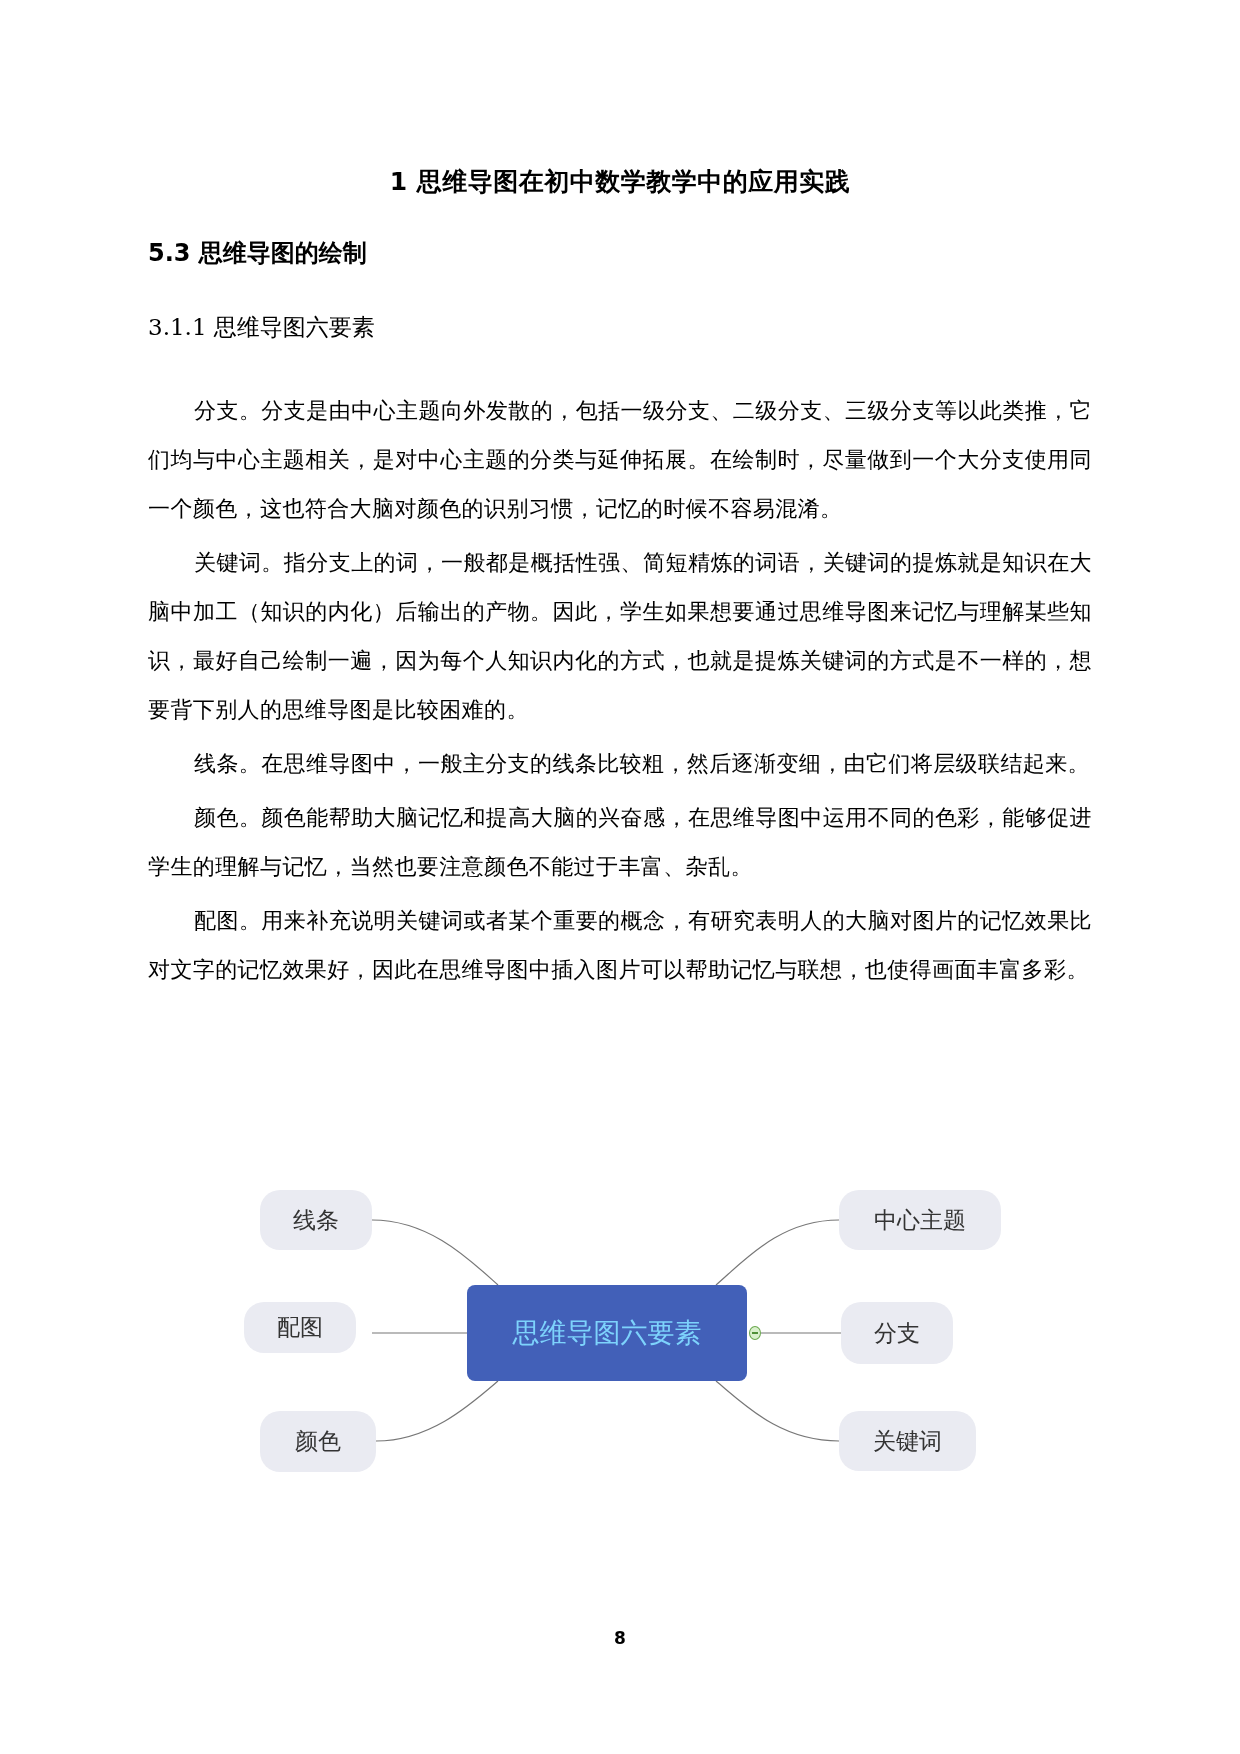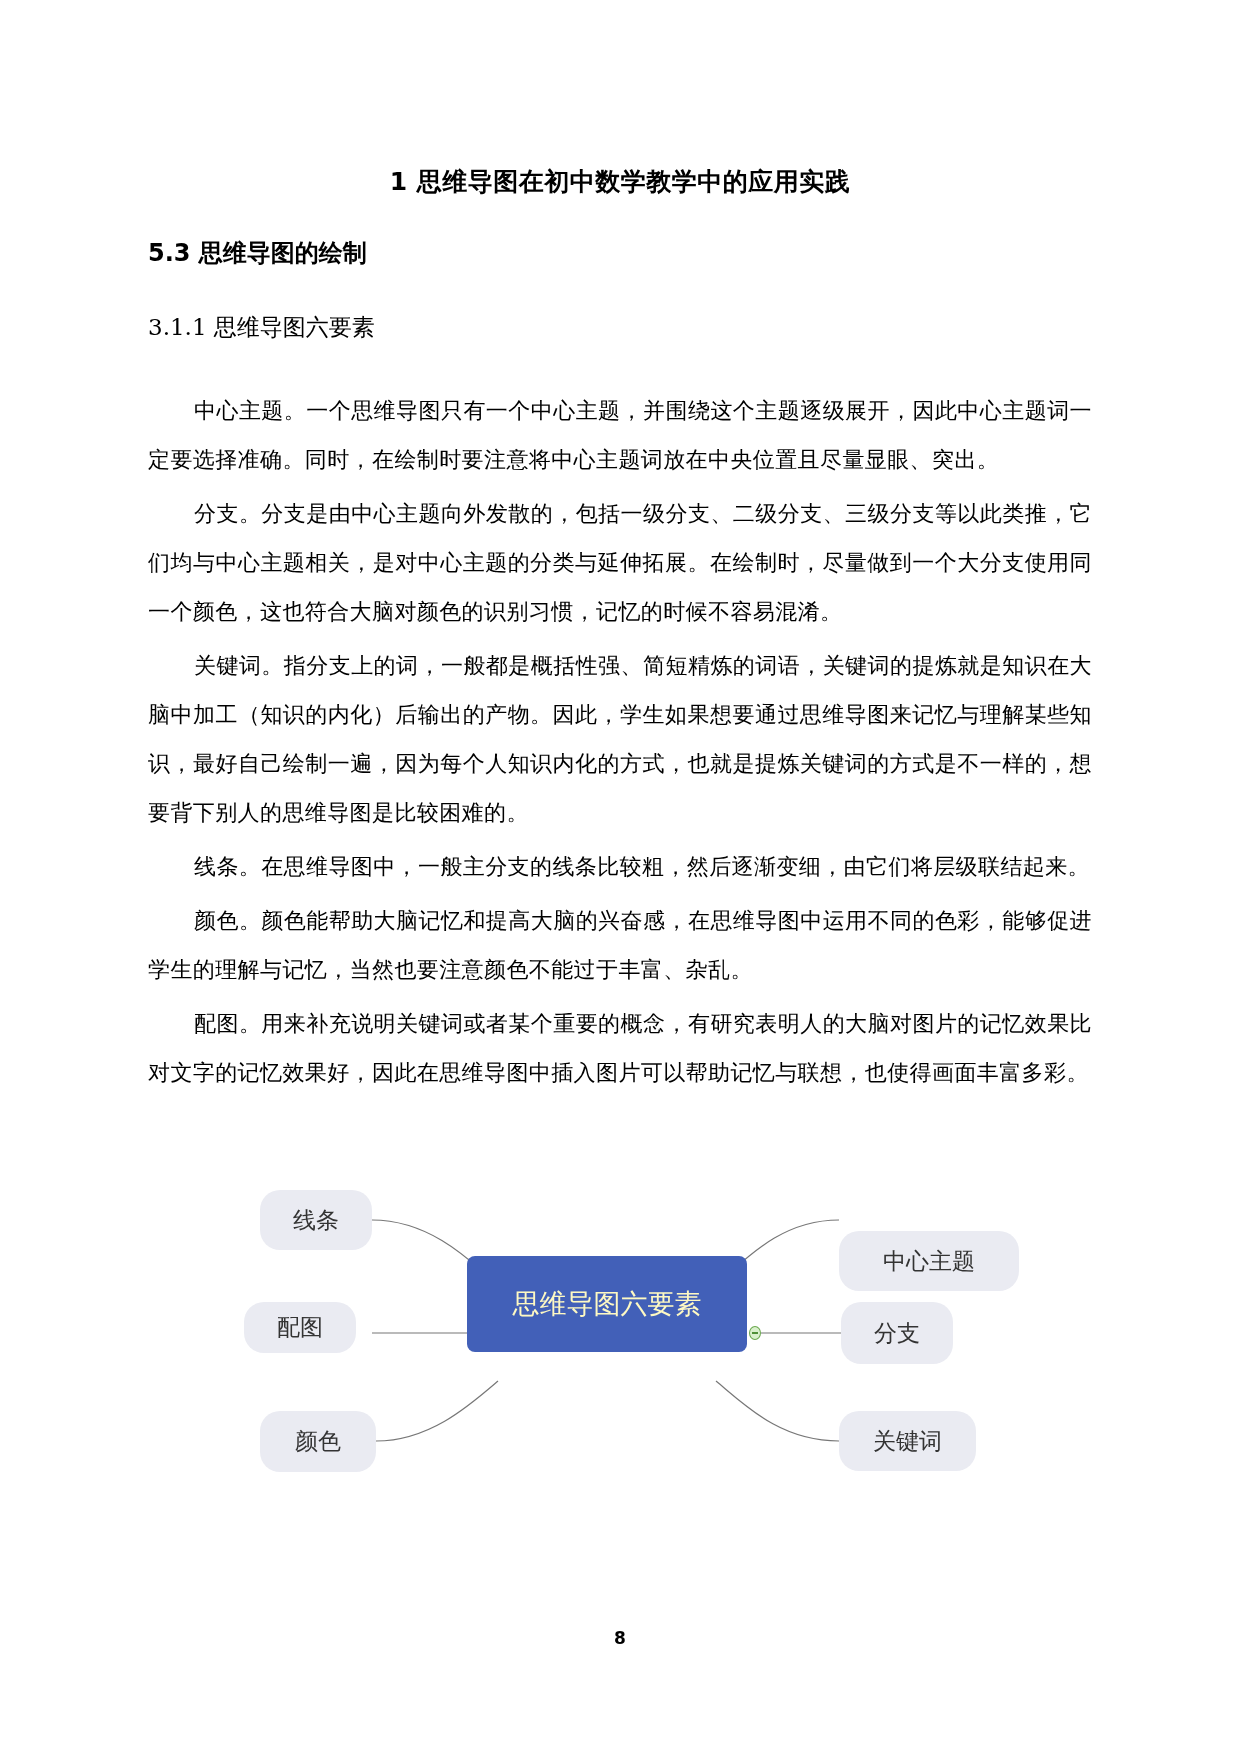--- a/index.html
+++ b/index.html
@@ -12,43 +12,42 @@
   .section-title { position:absolute; left:148px; top:237px; font-size:24px; font-weight:bold;
          line-height:32px; font-family:"DejaVu Sans","Liberation Sans",sans-serif; }
   .subsection-title { position:absolute; left:148px; top:311px; font-size:23px; line-height:32px; }
   .body { position:absolute; left:148px; top:386px; width:944px; }
   .para { font-size:22px; line-height:49px; text-indent:46px; margin:0 0 5px 0;
           text-align:justify; letter-spacing:0.4px; }
   .mindmap { position:absolute; left:0; top:0; width:1240px; height:1754px; }
   .node { position:absolute; background:#eaebf2; border-radius:20px;
           display:flex; align-items:center; justify-content:center;
           font-family:"DejaVu Sans","Liberation Sans",sans-serif; font-size:23px; color:#333; }
-  .center-node { position:absolute; left:467px; top:1256px; width:280px; height:96px;
-          background:#4260b8; border-radius:8px; color:#fef9c3;
+  .center-node { position:absolute; left:467px; top:1285px; width:280px; height:96px;
+          background:#4260b8; border-radius:8px; color:#7dd3fc;
           display:flex; align-items:center; justify-content:center;
           font-family:"DejaVu Sans","Liberation Sans",sans-serif; font-size:27px; }
   .collapse-dot { position:absolute; left:749px; top:1326px; width:12px; height:14px;
           border:1.5px solid #6aa84f; border-radius:50%; background:#d9f0cc;
           box-sizing:border-box; }
   .collapse-dot::after { content:""; position:absolute; left:2px; right:2px; top:5px; height:1.5px; background:#4e8f36; }
   .page-number { position:absolute; left:0; width:1240px; top:1628px; text-align:center;
           font-size:17px; font-weight:bold; font-family:"DejaVu Sans","Liberation Sans",sans-serif; }
   svg.links { position:absolute; left:0; top:0; }
 </style>
 </head>
 <body>
 
 <div class="page">
 
   <div class="chapter-title">1 思维导图在初中数学教学中的应用实践</div>
   <div class="section-title">5.3 思维导图的绘制</div>
   <div class="subsection-title">3.1.1 思维导图六要素</div>
 
   <div class="body">
-    <p class="para">中心主题。一个思维导图只有一个中心主题，并围绕这个主题逐级展开，因此中心主题词一定要选择准确。同时，在绘制时要注意将中心主题词放在中央位置且尽量显眼、突出。</p>
     <p class="para">分支。分支是由中心主题向外发散的，包括一级分支、二级分支、三级分支等以此类推，它们均与中心主题相关，是对中心主题的分类与延伸拓展。在绘制时，尽量做到一个大分支使用同一个颜色，这也符合大脑对颜色的识别习惯，记忆的时候不容易混淆。</p>
     <p class="para">关键词。指分支上的词，一般都是概括性强、简短精炼的词语，关键词的提炼就是知识在大脑中加工（知识的内化）后输出的产物。因此，学生如果想要通过思维导图来记忆与理解某些知识，最好自己绘制一遍，因为每个人知识内化的方式，也就是提炼关键词的方式是不一样的，想要背下别人的思维导图是比较困难的。</p>
     <p class="para">线条。在思维导图中，一般主分支的线条比较粗，然后逐渐变细，由它们将层级联结起来。</p>
     <p class="para">颜色。颜色能帮助大脑记忆和提高大脑的兴奋感，在思维导图中运用不同的色彩，能够促进学生的理解与记忆，当然也要注意颜色不能过于丰富、杂乱。</p>
     <p class="para">配图。用来补充说明关键词或者某个重要的概念，有研究表明人的大脑对图片的记忆效果比对文字的记忆效果好，因此在思维导图中插入图片可以帮助记忆与联想，也使得画面丰富多彩。</p>
   </div>
 
   <div class="mindmap">
     <svg class="links" width="1240" height="1754">
       <g fill="none" stroke="#777" stroke-width="1.2">
@@ -61,19 +60,19 @@
       </g>
     </svg>
 
     <div class="node" style="left:260px;top:1190px;width:112px;height:60px;">线条</div>
     <div class="node" style="left:244px;top:1302px;width:112px;height:51px;">配图</div>
     <div class="node" style="left:260px;top:1411px;width:116px;height:61px;">颜色</div>
 
     <div class="center-node">思维导图六要素</div>
     <div class="collapse-dot"></div>
 
-    <div class="node" style="left:839px;top:1231px;width:180px;height:60px;font-family:Liberation Serif, serif;">中心主题</div>
+    <div class="node" style="left:839px;top:1190px;width:162px;height:60px;font-family:Liberation Serif, serif;">中心主题</div>
     <div class="node" style="left:841px;top:1302px;width:112px;height:62px;">分支</div>
     <div class="node" style="left:839px;top:1411px;width:137px;height:60px;">关键词</div>
   </div>
 
   <div class="page-number">8</div>
 </div>
 
 </body></html>

